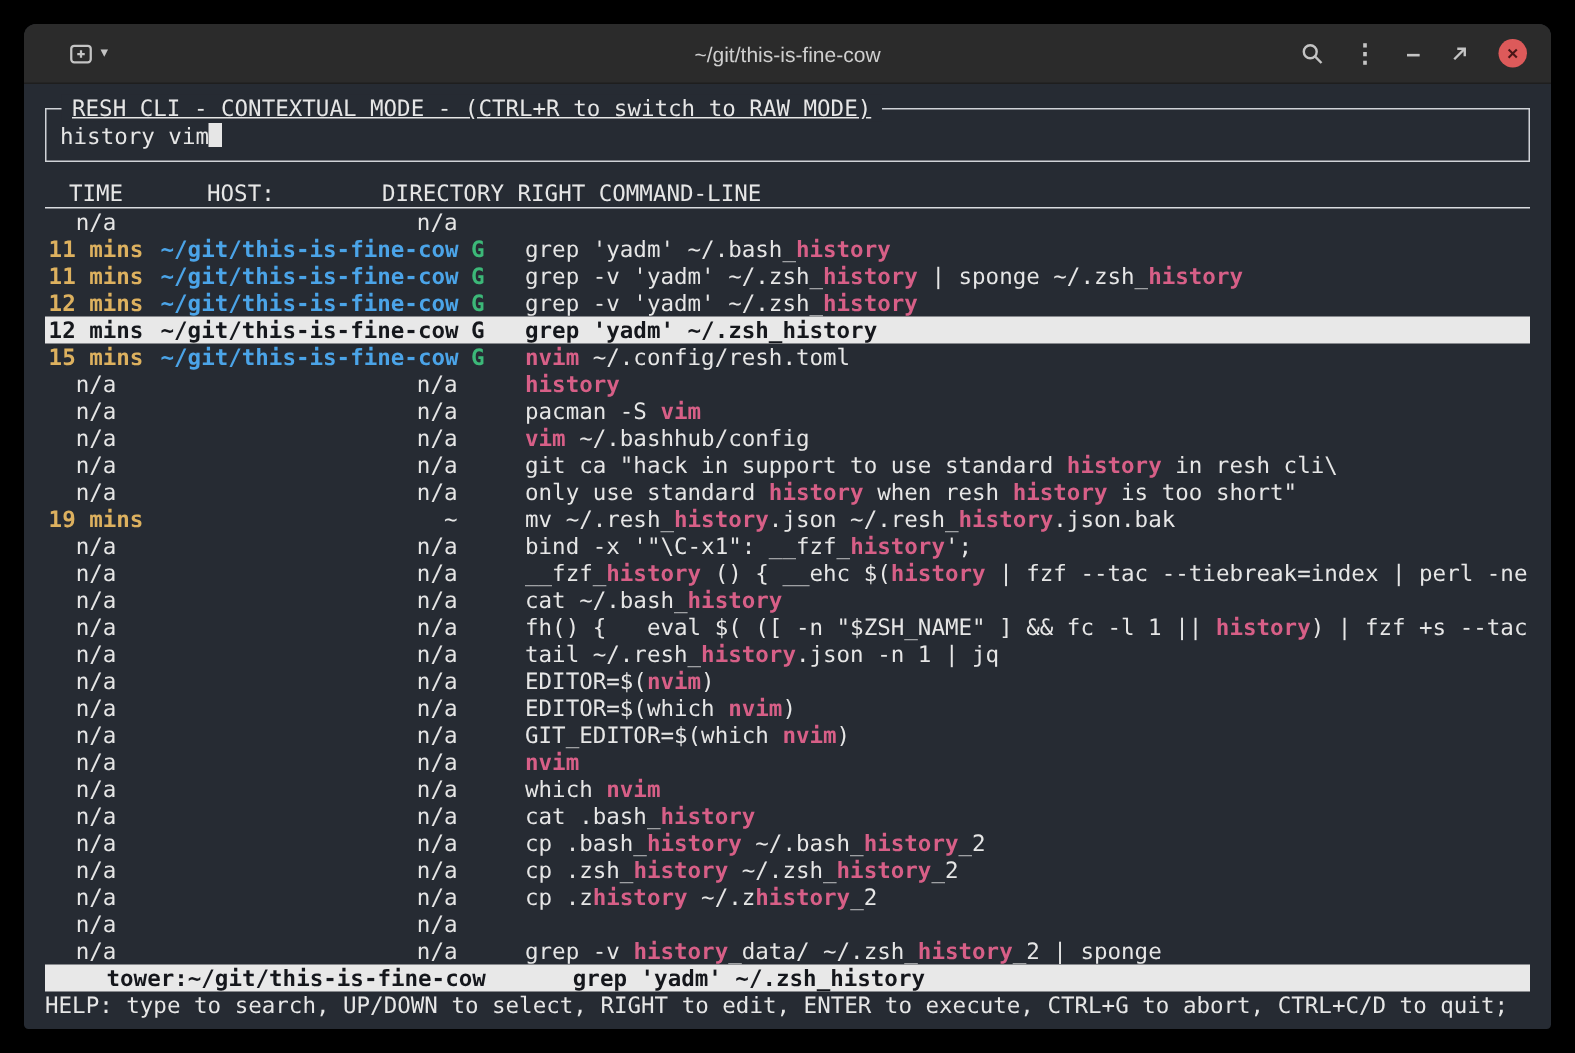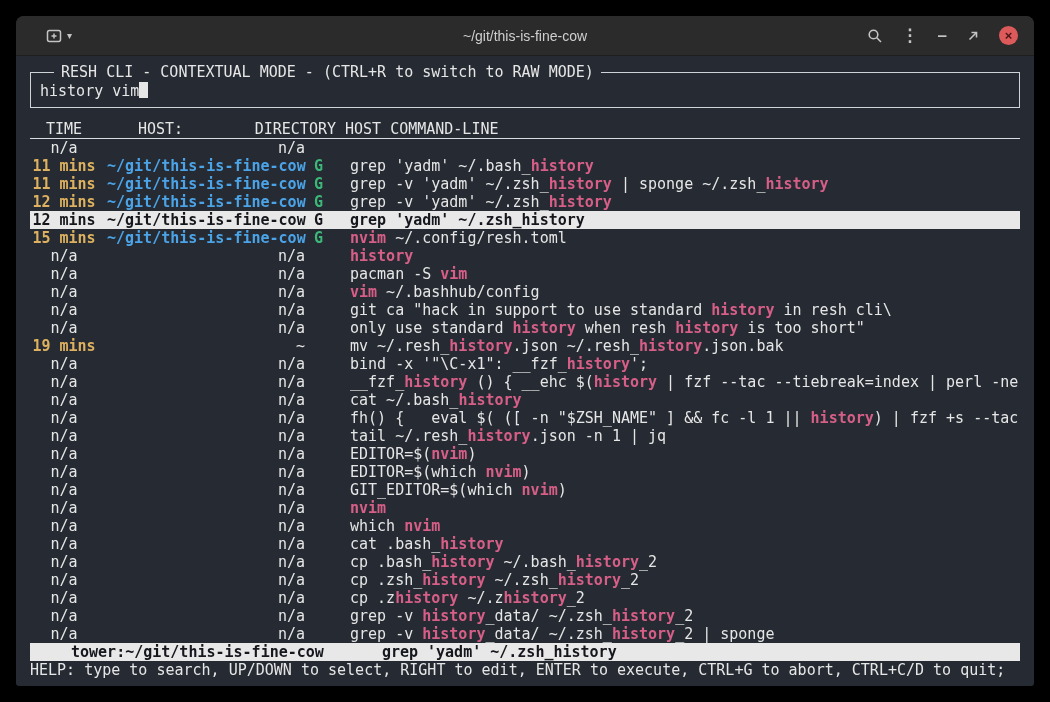--- a/index.html
+++ b/index.html
@@ -43,23 +43,24 @@
     height: 630px; padding: 8px 14px 0 14px;
     color: var(--terminal-fg, #e6e6e6);
     font-size: 15px; line-height: 18px; overflow: hidden;
     font-family: "DejaVu Sans Mono", monospace;
   }
   .search-box {
     position: relative; border: 1px solid #d0d3d8; height: 36px;
     margin-top: 8px; padding: 9px 9px 0 9px;
   }
   .box-title {
-    position: absolute; top: -10px; left: 23px;
+    position: absolute; top: -10px; left: 10px;
     background: var(--terminal-bg, #262b33); padding: 0 7px;
     white-space: pre;
+    text-decoration: underline;
   }
   .query-line { white-space: pre; }
   .cursor { display: inline-block; width: 9px; height: 16px; background: var(--terminal-fg, #e6e6e6); vertical-align: -2px; }
   
   .table-header {
     display: flex; margin-top: 12px; height: 19px;
     border-bottom: 1px solid #d9dce0; white-space: pre;
   }
   .col-time { flex: none; width: 68px; text-align: center; white-space: pre; }
   .col-host { flex: none; width: 198px; margin-left: 9px; text-align: right; white-space: pre; }
@@ -134,21 +135,21 @@
     <div class="term">
 
       <div class="search-box">
         <div class="box-title">RESH CLI - CONTEXTUAL MODE - (CTRL+R to switch to RAW MODE)</div>
         <div class="query-line"><span>history vim</span><span class="cursor"></span></div>
       </div>
 
       <div class="table-header">
         <span class="col-time">TIME</span>
         <span class="col-host host-header"><span>HOST:</span><span>DIRECTORY</span></span>
-        <span class="col-flags-h">HOST</span>
+        <span class="col-flags-h">RIGHT</span>
         <span class="col-cmd-h">COMMAND-LINE</span>
       </div>
 
       <div class="rows">
           <div class="row">
             <span class="col-time">n/a</span>
             <span class="col-host">n/a</span>
             <span class="col-flags"></span>
           </div>
           <div class="row">
@@ -298,21 +299,20 @@
           <div class="row">
             <span class="col-time">n/a</span>
             <span class="col-host">n/a</span>
             <span class="col-flags"></span>
             <span class="col-cmd"><span>cp .z</span><span class="hl">history</span><span> ~/.z</span><span class="hl">history</span><span>_2</span></span>
           </div>
           <div class="row">
             <span class="col-time">n/a</span>
             <span class="col-host">n/a</span>
             <span class="col-flags"></span>
-            <span class="col-cmd"><span>grep -v </span><span class="hl">history</span><span>_data/ ~/.zsh_</span><span class="hl">history</span><span>_2</span></span>
           </div>
           <div class="row">
             <span class="col-time">n/a</span>
             <span class="col-host">n/a</span>
             <span class="col-flags"></span>
             <span class="col-cmd"><span>grep -v </span><span class="hl">history</span><span>_data/ ~/.zsh_</span><span class="hl">history</span><span>_2 | sponge</span></span>
           </div>
         </div>
 
       <div class="status-bar">

